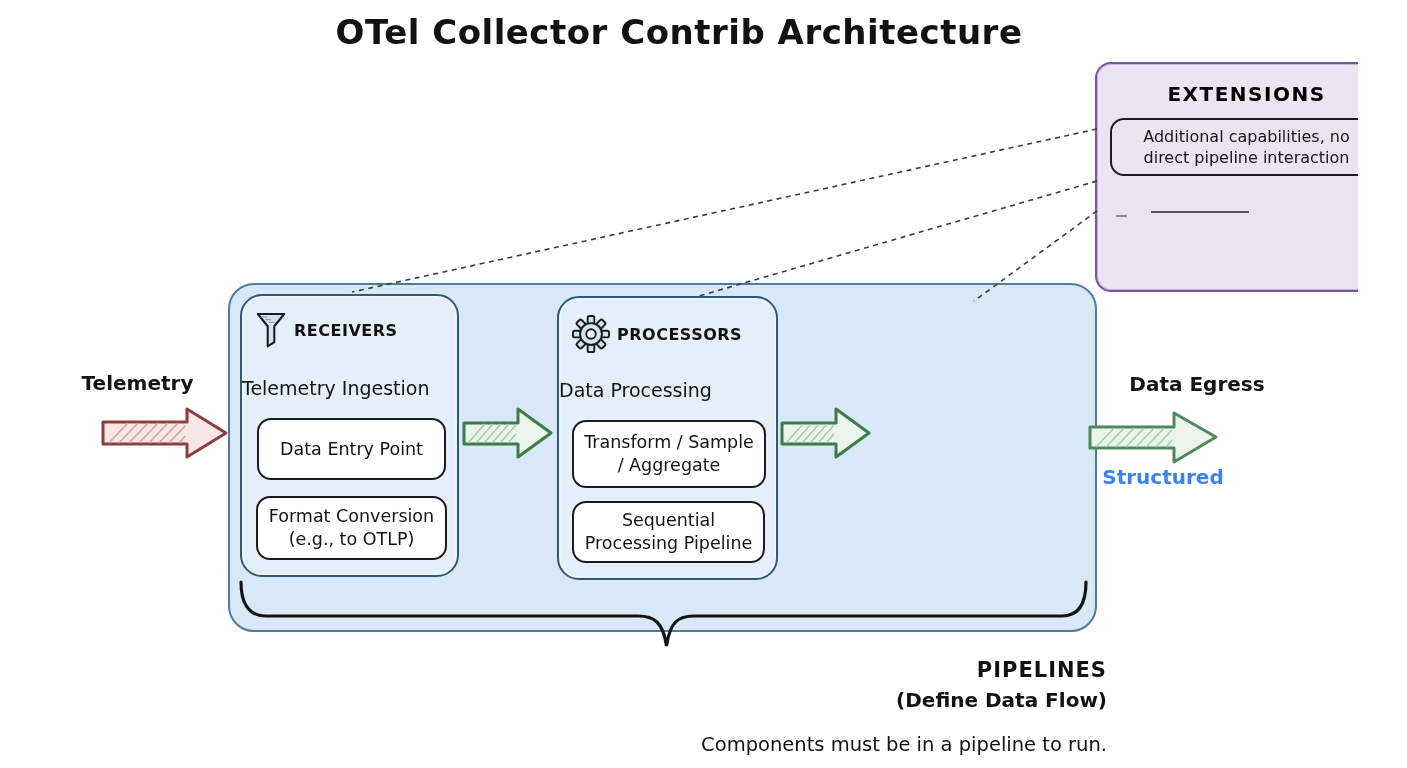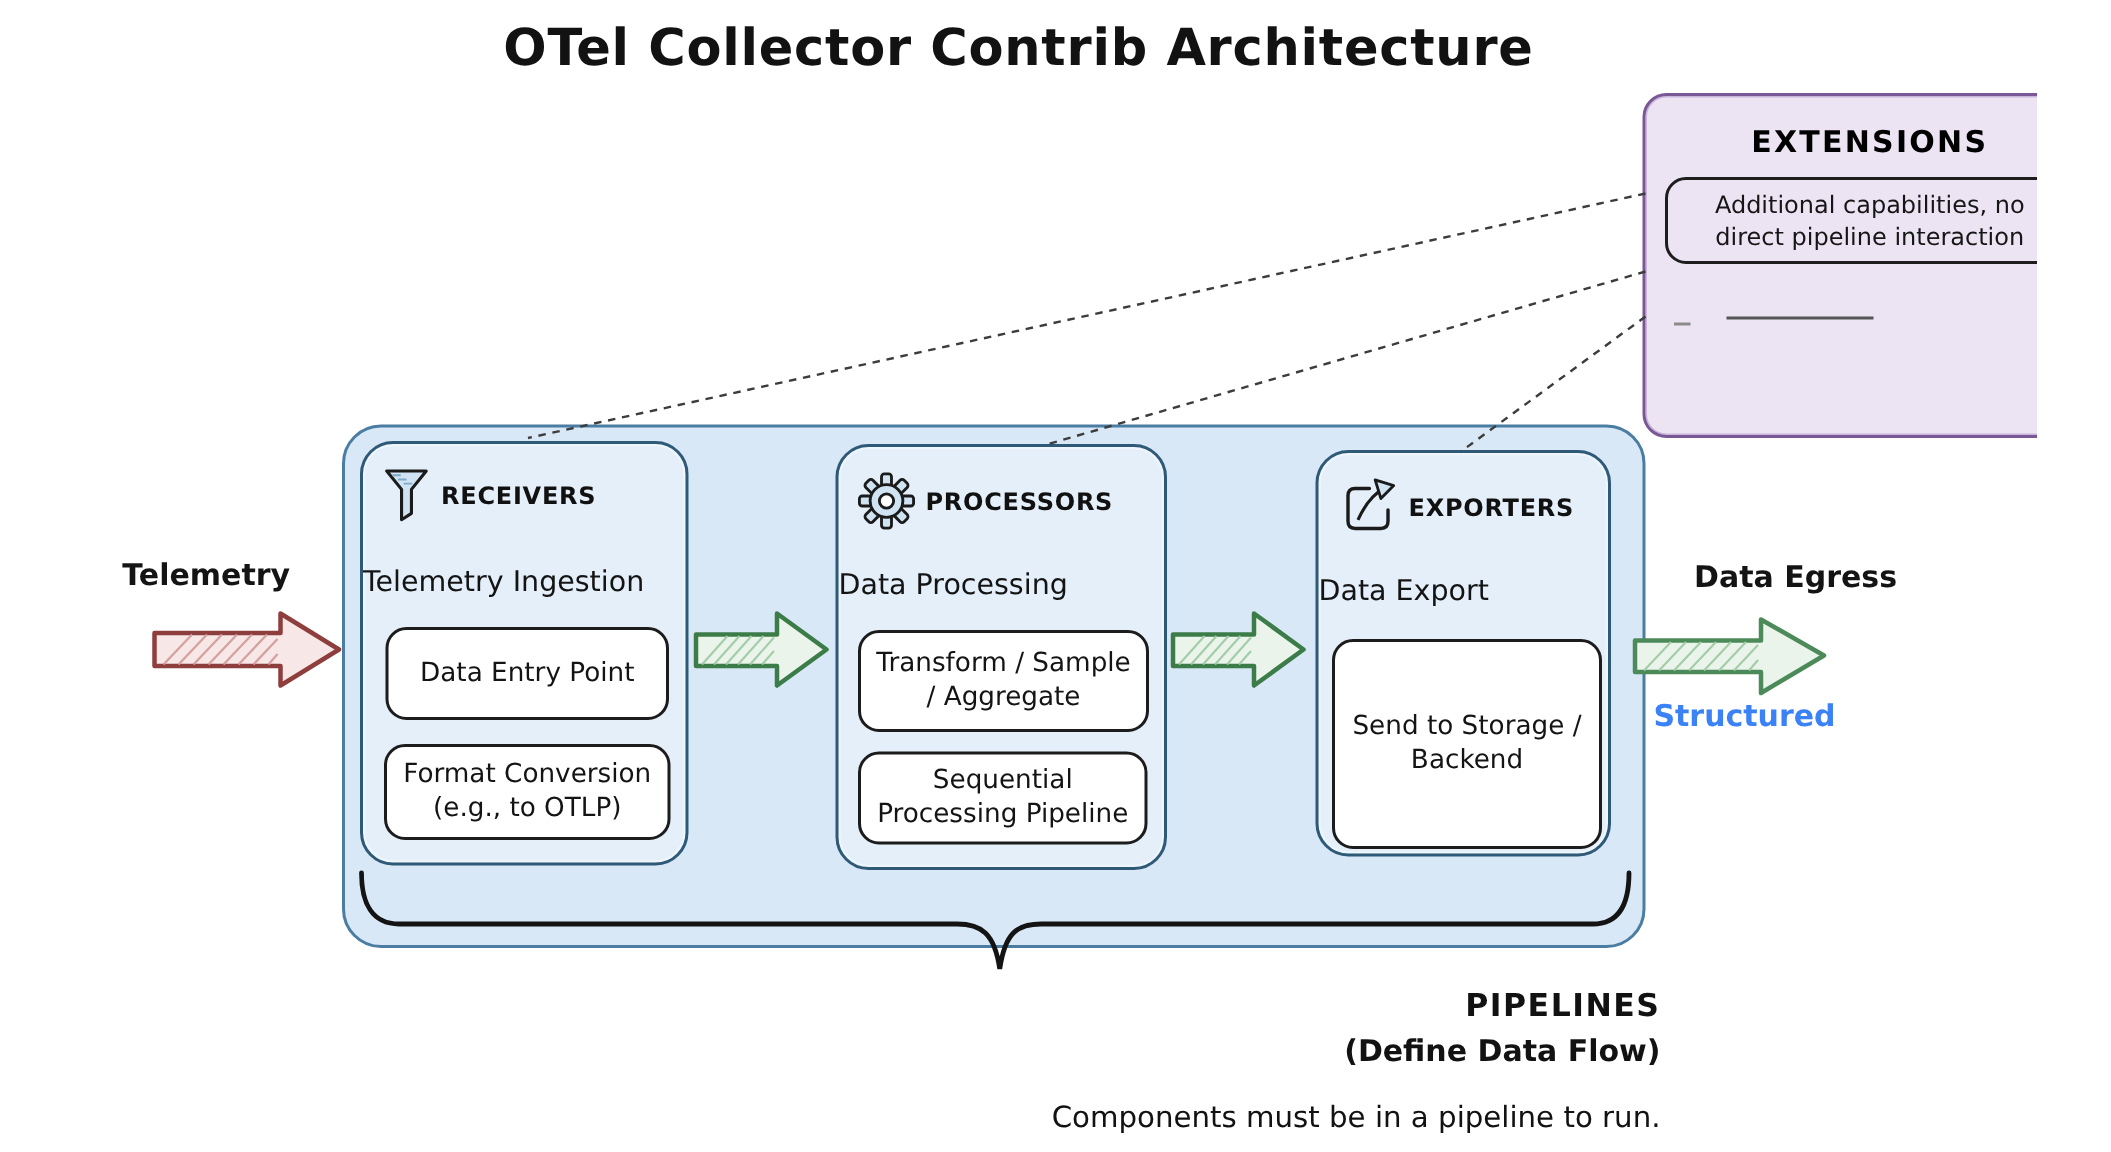--- a/index.html
+++ b/index.html
@@ -116,32 +116,20 @@
           <circle cx="20" cy="22" r="5" fill="#ffffff"></circle>
         </g>
       </svg>
       <span class="comp-title">PROCESSORS</span>
     </div>
     <div class="comp-subtitle">Data Processing</div>
     <div class="item p-item1">Transform / Sample / Aggregate</div>
     <div class="item p-item2">Sequential Processing Pipeline</div>
   </div>
 
-  <div class="component comp-exporters">
-    <div class="comp-header">
-      <svg width="40" height="42" viewBox="0 0 42 44">
-        <path d="M22 9 H12 Q7 9 7 14 V32 Q7 37 12 37 H30 Q35 37 35 32 V24" fill="none" stroke="#1b1b1b" stroke-width="2.4" stroke-linecap="round"></path>
-        <path d="M14 31 C 19 20, 25 13, 32 9" fill="none" stroke="#1b1b1b" stroke-width="2.2"></path>
-        <path d="M26 3 L39 7 L30 16 Z" fill="#cfe3f2" stroke="#1b1b1b" stroke-width="2" stroke-linejoin="round"></path>
-      </svg>
-      <span class="comp-title">EXPORTERS</span>
-    </div>
-    <div class="comp-subtitle">Data Export</div>
-    <div class="item e-item1">Send to Storage / Backend</div>
-  </div>
 
   <div class="flow-label lbl-telemetry">Telemetry</div>
   <div class="flow-label lbl-egress">Data Egress</div>
   <div class="lbl-otlp lbl-otlp1">OTLP</div>
   <div class="lbl-otlp lbl-otlp2">OTLP</div>
   <div class="lbl-structured">Structured</div>
 
   <svg class="arrow arr-telemetry" width="132" height="58" viewBox="0 0 132 58">
     <polygon points="4,18 88,18 88,5 127,29 88,53 88,40 4,40" fill="#f7e7e6" stroke="#8e3e3c" stroke-width="3" stroke-linejoin="round"></polygon>
     <g stroke="#d4a0a0" stroke-width="1.5">

